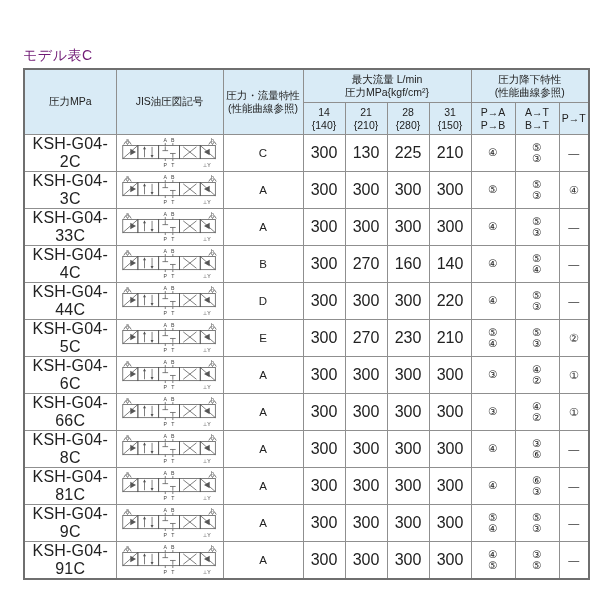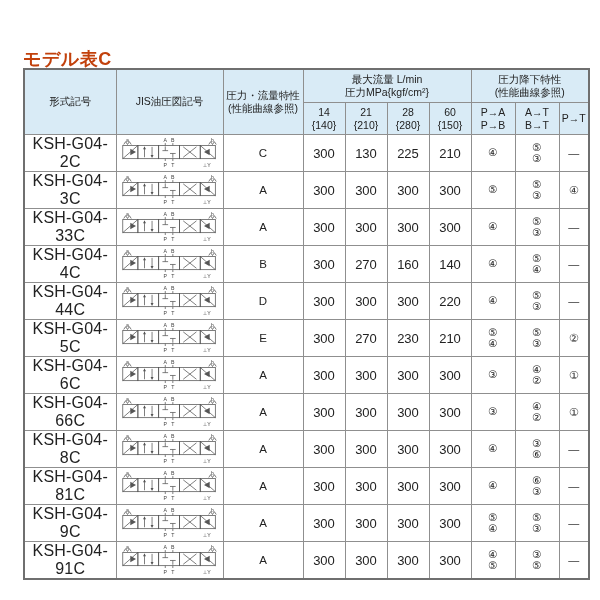--- a/index.html
+++ b/index.html
@@ -3,42 +3,42 @@
 <meta charset="utf-8">
 <style>
   html,body{margin:0;padding:0;}
   body{
     width:600px;height:600px;background:#ffffff;position:relative;
     font-family:"Liberation Sans","DejaVu Sans",sans-serif;color:#1a1a1a;
     -webkit-font-smoothing:antialiased;
   }
   .page-title{
     position:absolute;left:23px;top:47px;
-    font-size:18px;font-weight:bold;letter-spacing:.5px;color:#c2410c;
+    font-size:14px;font-weight:normal;letter-spacing:.5px;color:#701a75;
   }
   table.model-table{
     position:absolute;left:23px;top:68px;width:565px;
     border-collapse:collapse;table-layout:fixed;
     border:2px solid #6f6f6f;
   }
   th,td{
     border:1px solid #8f8f8f;text-align:center;vertical-align:middle;
     padding:0;overflow:hidden;
   }
   thead th{
     background:#d9ebf6;font-weight:normal;font-size:10.5px;color:#222;
   }
   thead tr.h1 th{height:32px;margin-top:36px;}
   thead tr.h2 th{height:31px;}
   thead .two-line span{display:block;line-height:13px;}
   thead .sub span{display:block;line-height:12.5px;font-size:10.5px;}
   tbody td{height:35px;font-size:11px;color:#222;background:#fff;}
   td.cell-model{font-size:16px;letter-spacing:.2px;}
   td.cell-curve{font-size:11.5px;}
-  td.cell-num{font-size:13px;}
+  td.cell-num{font-size:16px;}
   td.cell-stack span{display:block;line-height:11.5px;font-size:10.5px;}
   td.cell-dash{font-size:11px;color:#333;}
   svg.valve{display:block;margin:0 auto;}
   svg.valve text{font-family:"Liberation Sans","DejaVu Sans",sans-serif;}
 </style>
 </head>
 <body>
 
 <div class="page-title">モデル表C</div>
 
@@ -50,21 +50,21 @@
     <col style="width:42px">
       <col style="width:42px">
       <col style="width:42px">
       <col style="width:42px">
     <col style="width:44px">
       <col style="width:44px">
       <col style="width:30px">
   </colgroup>
   <thead>
     <tr class="h1">
-      <th rowspan="2">形式記号</th>
+      <th rowspan="2">圧力MPa</th>
       <th rowspan="2">JIS油圧図記号</th>
       <th rowspan="2" class="two-line">
         <span>圧力・流量特性</span>
         <span>(性能曲線参照)</span>
       </th>
       <th colspan="4" class="two-line">
         <span>最大流量 L/min</span>
         <span>圧力MPa{kgf/cm²}</span>
       </th>
       <th colspan="3" class="two-line">
@@ -79,21 +79,21 @@
       </th>
       <th class="sub">
         <span>21</span>
           <span>{210}</span>
       </th>
       <th class="sub">
         <span>28</span>
           <span>{280}</span>
       </th>
       <th class="sub">
-        <span>60</span>
+        <span>31</span>
           <span>{150}</span>
       </th>
       <th class="sub">
         <span>P→A</span>
           <span>P→B</span>
       </th>
       <th class="sub">
         <span>A→T</span>
           <span>B→T</span>
       </th>

